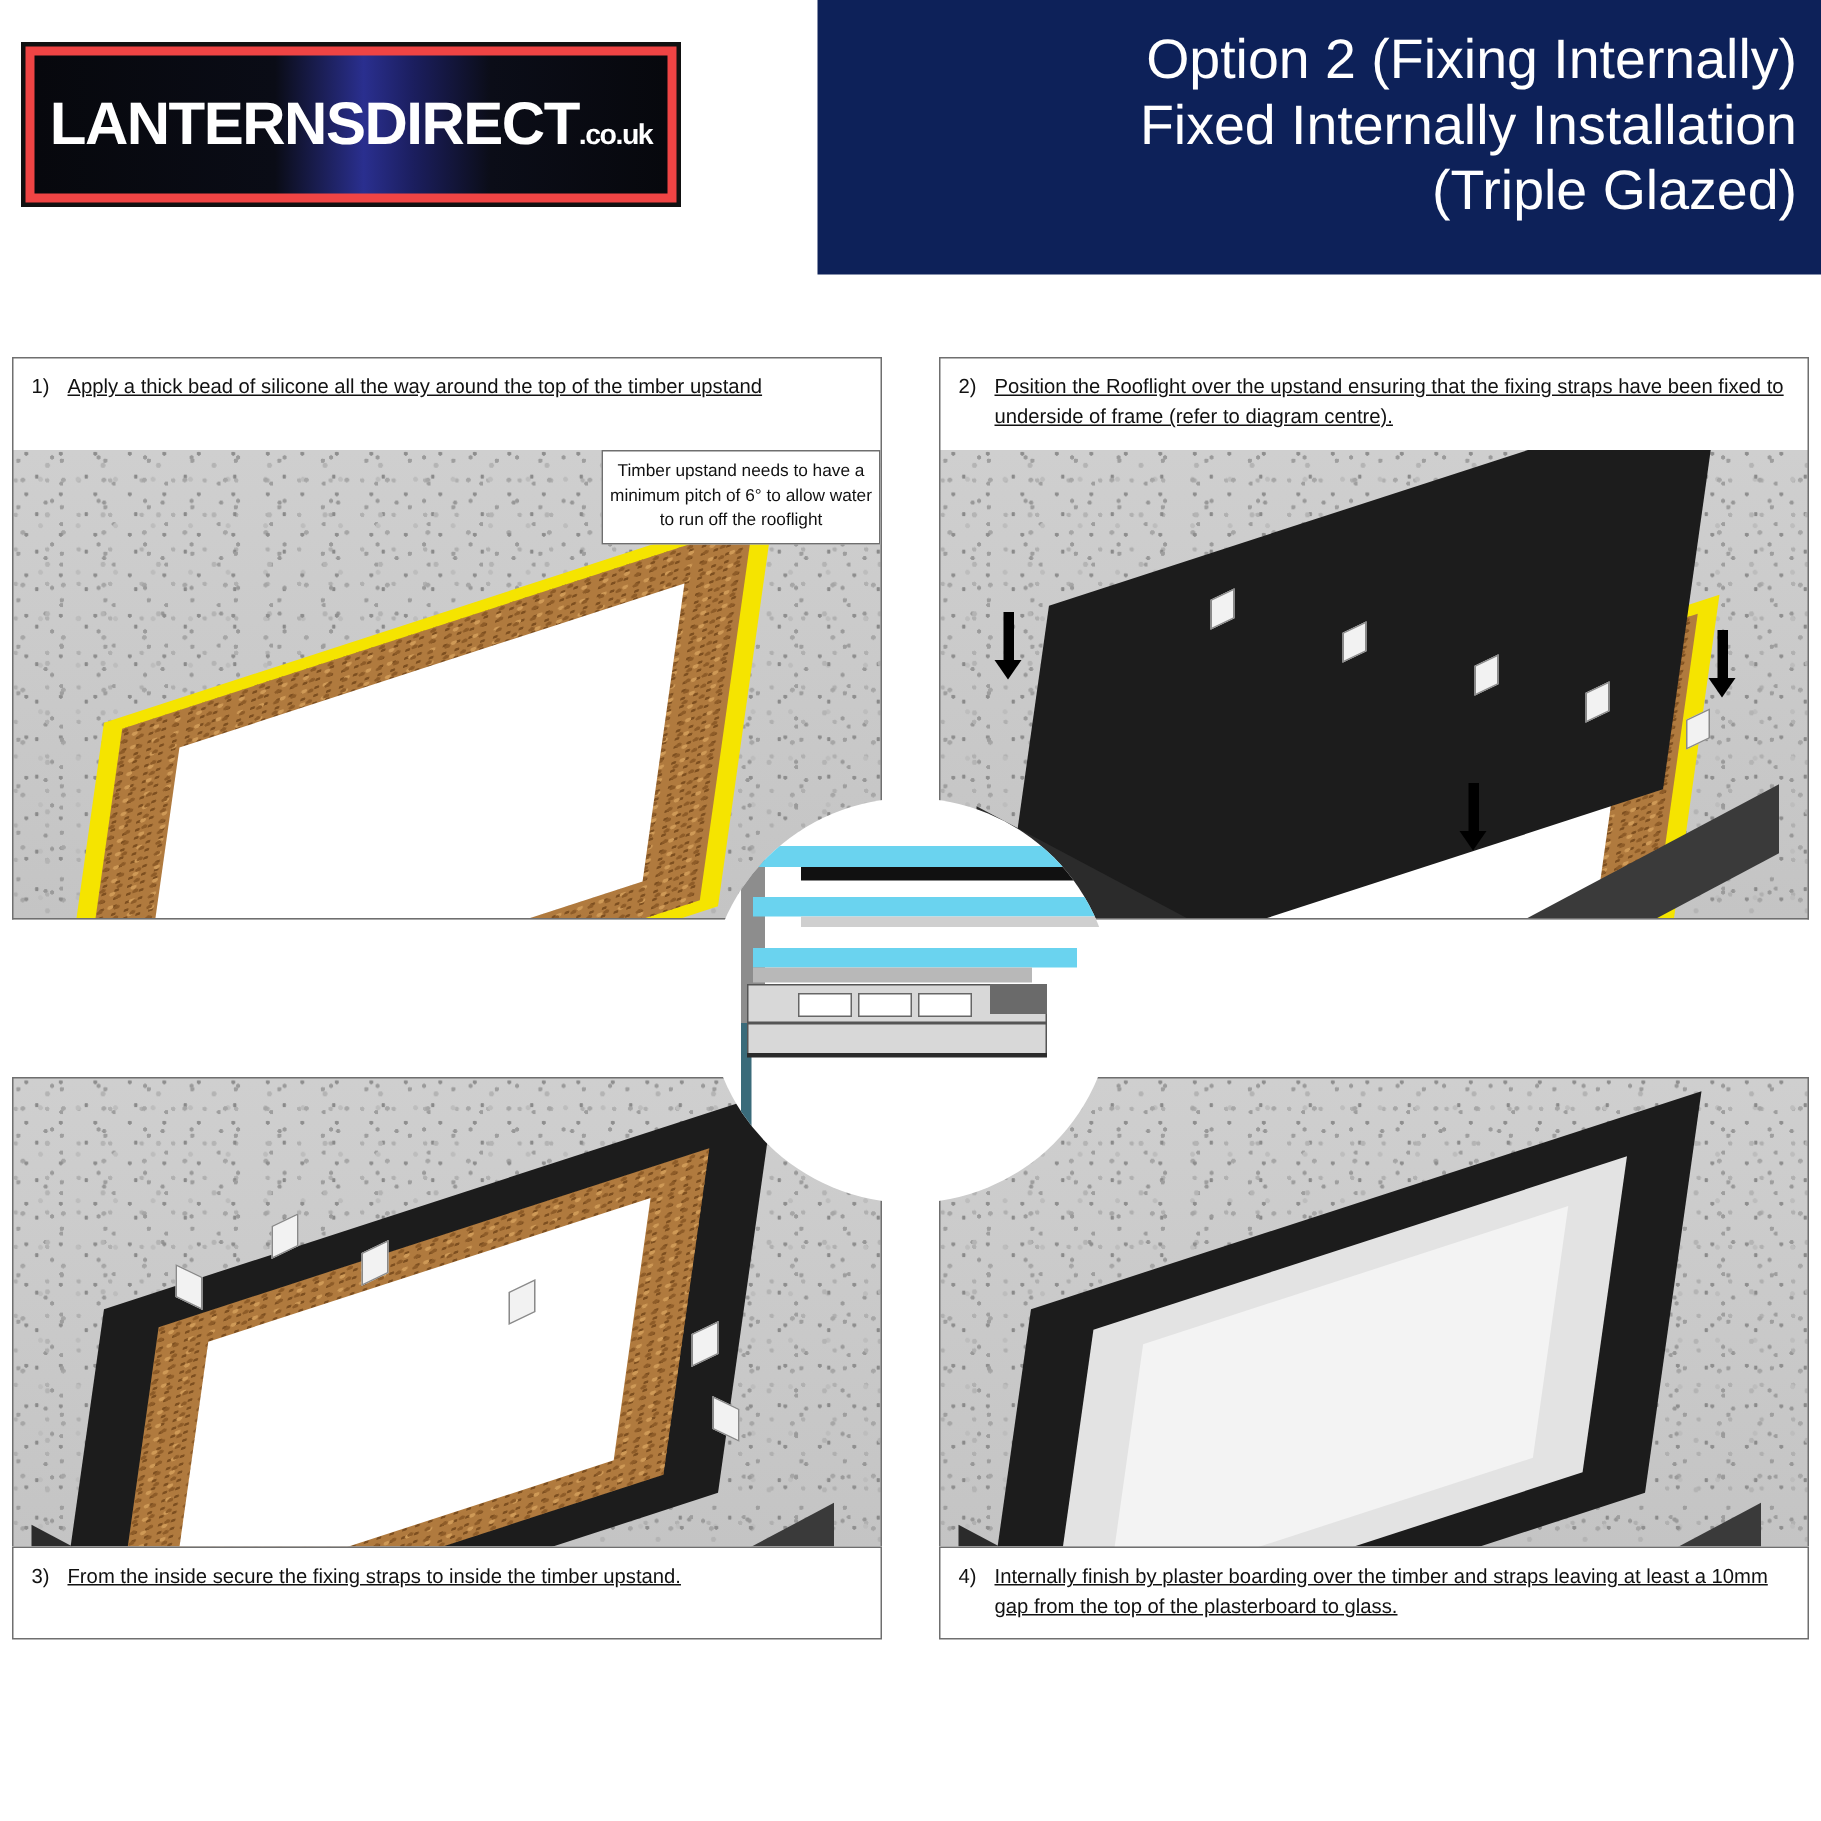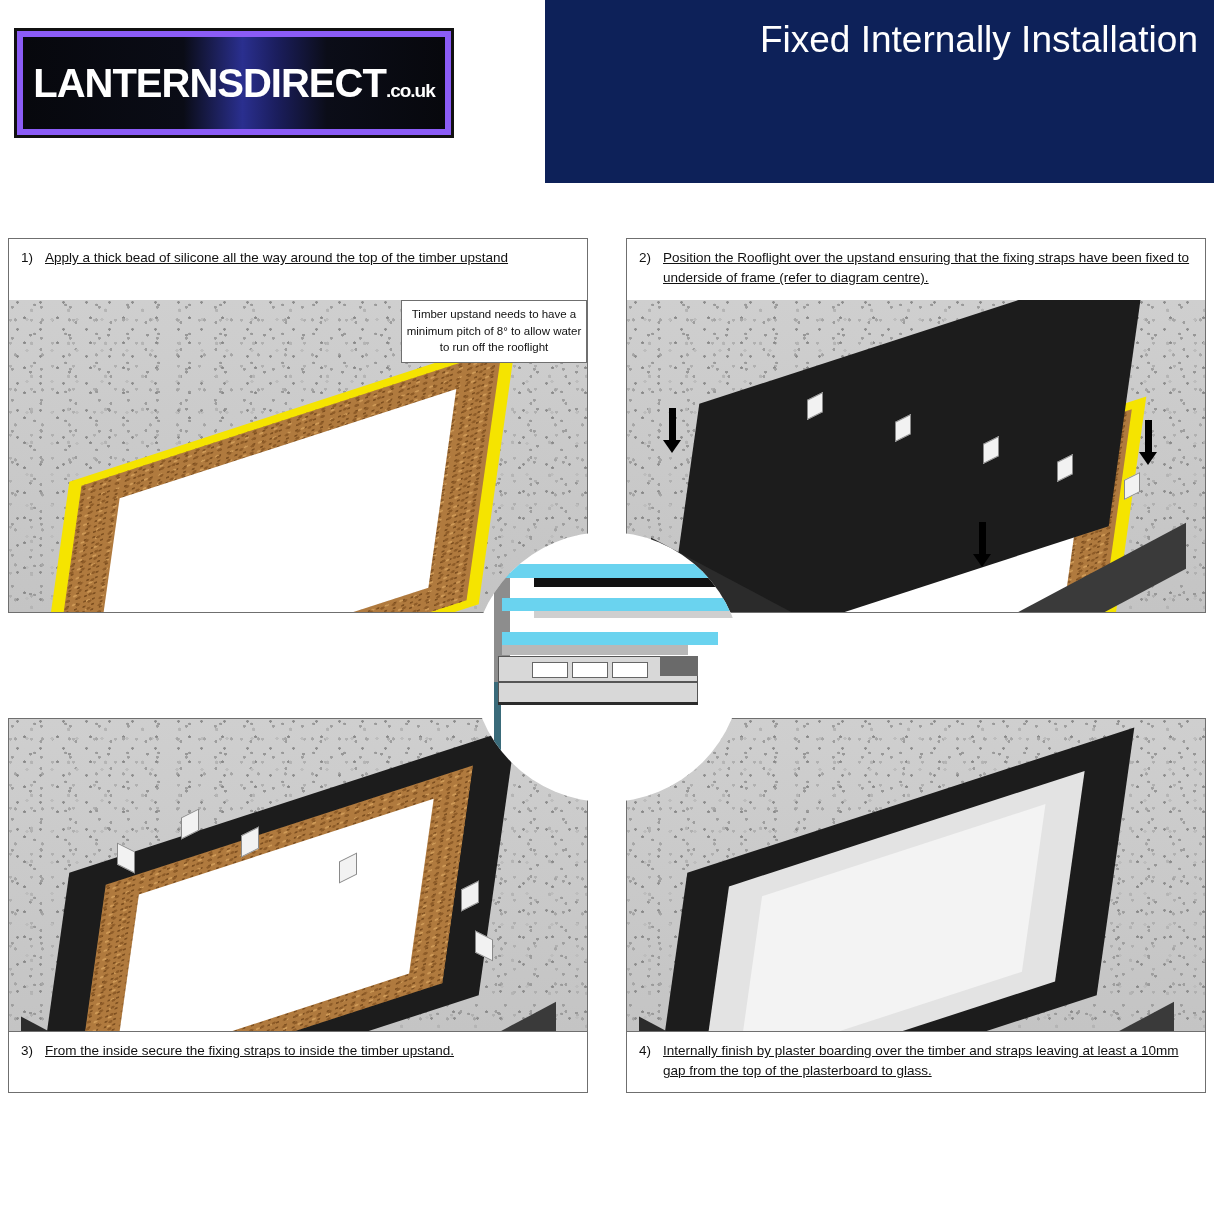--- a/index.html
+++ b/index.html
@@ -10,21 +10,21 @@
     color:#111;
     position:relative;
     overflow:hidden;
   }
 
   
   .header { position:absolute; left:0; top:0; width:1214px; height:185px; }
 
   .logo-box {
     position:absolute; left:14px; top:28px; width:440px; height:110px;
-    background:#8b5cf6; border:3px solid #111;
+    background:#ef4444; border:3px solid #111;
     box-sizing:border-box;
     text-decoration:underline;
   }
   .logo-inner {
     position:absolute; left:6px; top:6px; right:6px; bottom:6px;
     background:linear-gradient(90deg,#07080d 0%,#0a0c16 38%,#2a2f8f 52%,#1b1e5e 60%,#0b0d18 72%,#07080d 100%);
     display:flex; align-items:center; justify-content:center;
   }
   .logo-text { white-space:nowrap; font-size:40px; letter-spacing:-1px; }
   .logo-text .lanterns { color:#ffffff; font-weight:bold; }
@@ -165,21 +165,23 @@
 
   <div class="logo-box">
     <div class="logo-inner">
       <div class="logo-text">
         <span class="lanterns">LANTERNS</span><span class="direct">DIRECT</span><span class="couk">.co.uk</span>
       </div>
     </div>
   </div>
 
   <div class="title-block">
+    <div class="title-line">Option 2 (Fixing Internally)</div>
     <div class="title-line">Fixed Internally Installation</div>
+    <div class="title-line">(Triple Glazed)</div>
   </div>
 </div>
 
 <div class="panel" id="p1">
   <div class="cap just">
     <div class="row">
       <div class="num">1)</div>
       <div class="txt">Apply a thick bead of silicone all the way around the top of the timber upstand</div>
     </div>
   </div>
@@ -192,21 +194,21 @@
         <div class="hole" style="left:58px; top:58px; width:354px; height:334px;"></div>
       </div>
 
       <div class="caulk-gun" style="left:160px; top:425px;">
         
         
         
         
       </div>
 
-      <div class="note">Timber upstand needs to have a minimum pitch of 8° to allow water to run off the rooflight</div>
+      <div class="note">Timber upstand needs to have a minimum pitch of 6° to allow water to run off the rooflight</div>
     </div>
   </div>
 </div>
 
 <div class="panel" id="p2">
   <div class="cap">
     <div class="row">
       <div class="num">2)</div>
       <div class="txt">Position the Rooflight over the upstand ensuring that the fixing straps have been fixed to underside of frame (refer to diagram centre).</div>
     </div>

